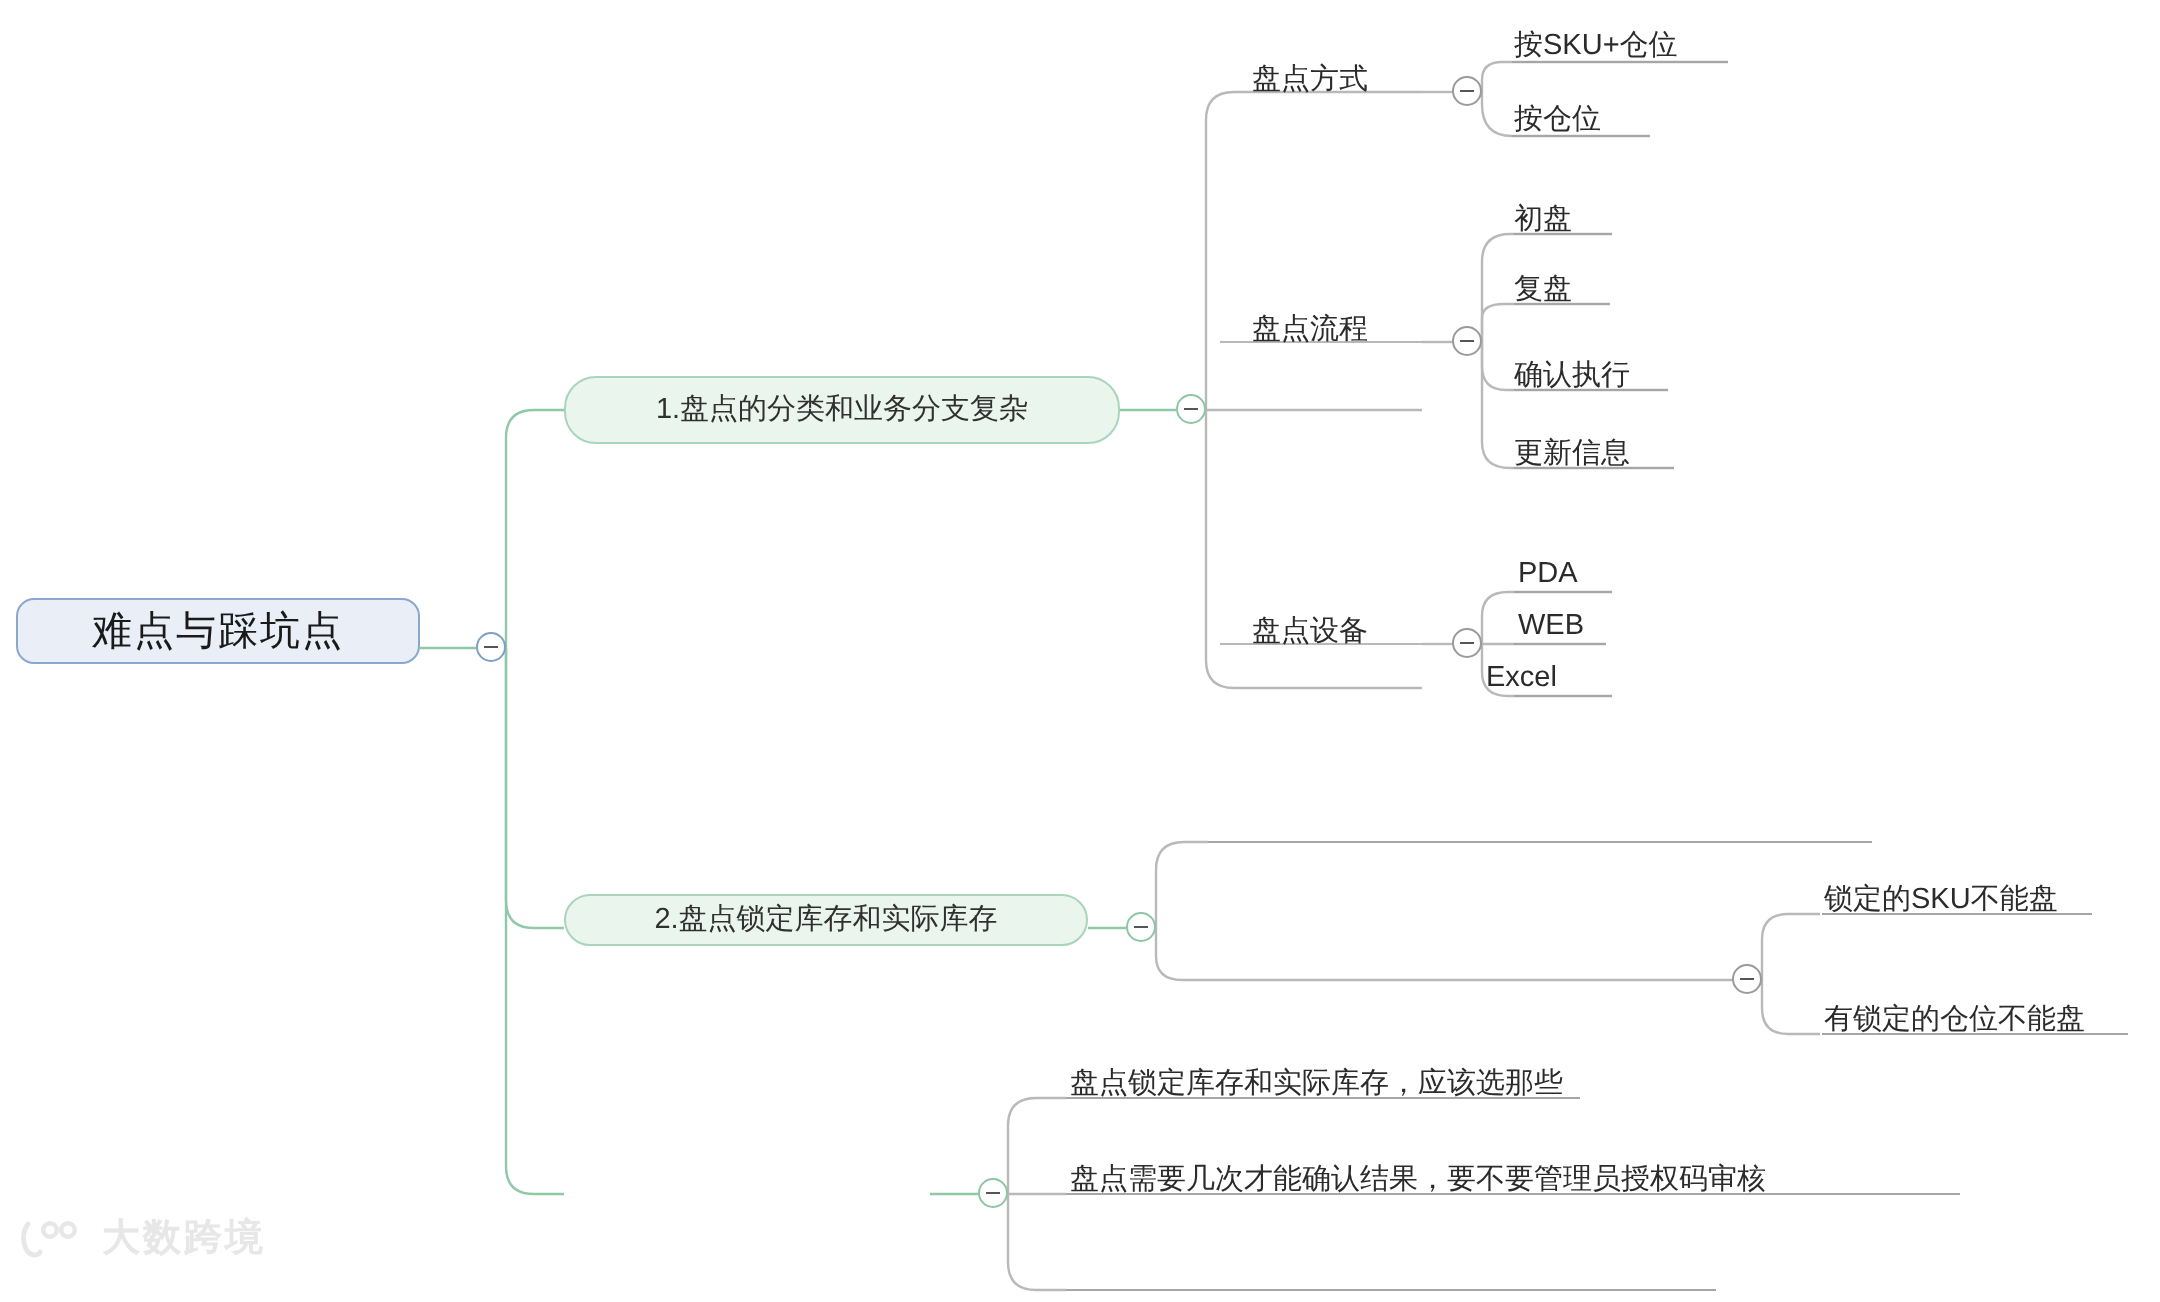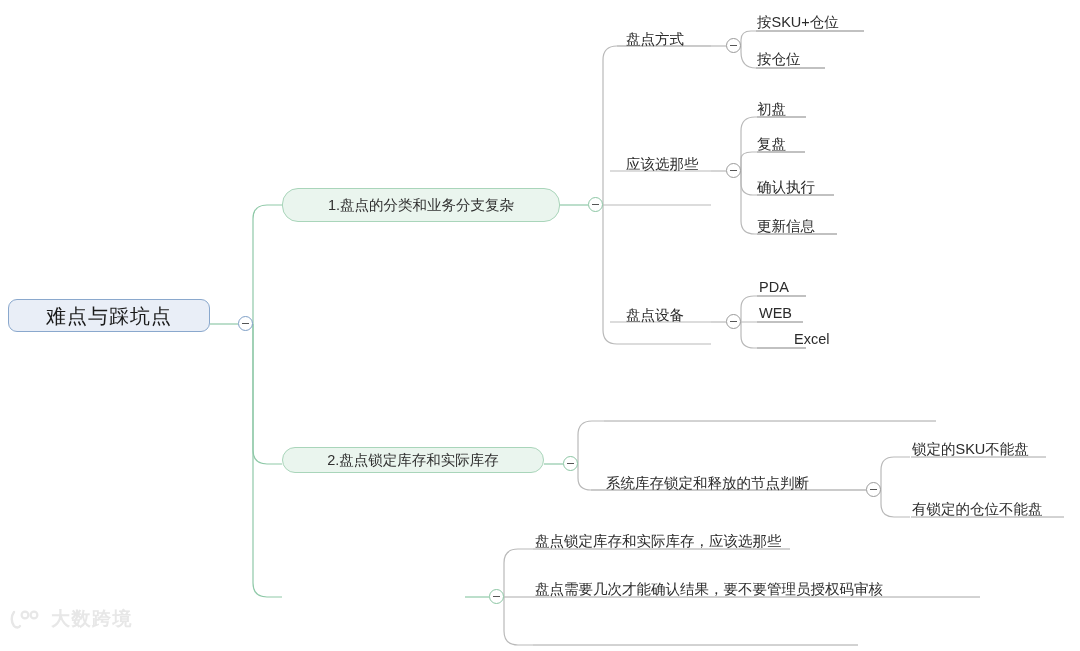--- a/index.html
+++ b/index.html
@@ -209,21 +209,21 @@
   </div>
   <div class="toggle gray" style="left:726px; top:38px;"></div>
   <div class="leaf-node" style="left:757px; top:13px;">
     <span>按SKU+仓位</span>
   </div>
   <div class="leaf-node" style="left:757px; top:50px;">
     <span>按仓位</span>
   </div>
 
   <div class="plain-node" style="left:626px; top:155px;">
-    <span>应该选那些</span>
+    <span>盘点流程</span>
   </div>
   <div class="toggle gray" style="left:726px; top:163px;"></div>
   <div class="leaf-node" style="left:757px; top:100px;">
     <span>初盘</span>
   </div>
   <div class="leaf-node" style="left:757px; top:135px;">
     <span>复盘</span>
   </div>
   <div class="leaf-node" style="left:757px; top:178px;">
     <span>确认执行</span>
@@ -235,33 +235,30 @@
   <div class="plain-node" style="left:626px; top:306px;">
     <span>盘点设备</span>
   </div>
   <div class="toggle gray" style="left:726px; top:314px;"></div>
   <div class="leaf-node" style="left:759px; top:279px;">
     <span>PDA</span>
   </div>
   <div class="leaf-node" style="left:759px; top:305px;">
     <span>WEB</span>
   </div>
-  <div class="leaf-node" style="left:794px; top:331px;">
+  <div class="leaf-node" style="left:743px; top:331px;">
     <span>Excel</span>
   </div>
 
   <div class="node l1-node" style="left:282px; top:447px; width:262px; height:26px;">
     <span>2.盘点锁定库存和实际库存</span>
   </div>
   <div class="toggle green" style="left:563px; top:456px;"></div>
 
 
-  <div class="plain-node" style="left:606px; top:474px;">
-    <span>系统库存锁定和释放的节点判断</span>
-  </div>
   <div class="toggle gray" style="left:866px; top:482px;"></div>
   <div class="leaf-node" style="left:912px; top:440px;">
     <span>锁定的SKU不能盘</span>
   </div>
   <div class="leaf-node" style="left:912px; top:500px;">
     <span>有锁定的仓位不能盘</span>
   </div>
 
   <div class="toggle green" style="left:489px; top:589px;"></div>
 

